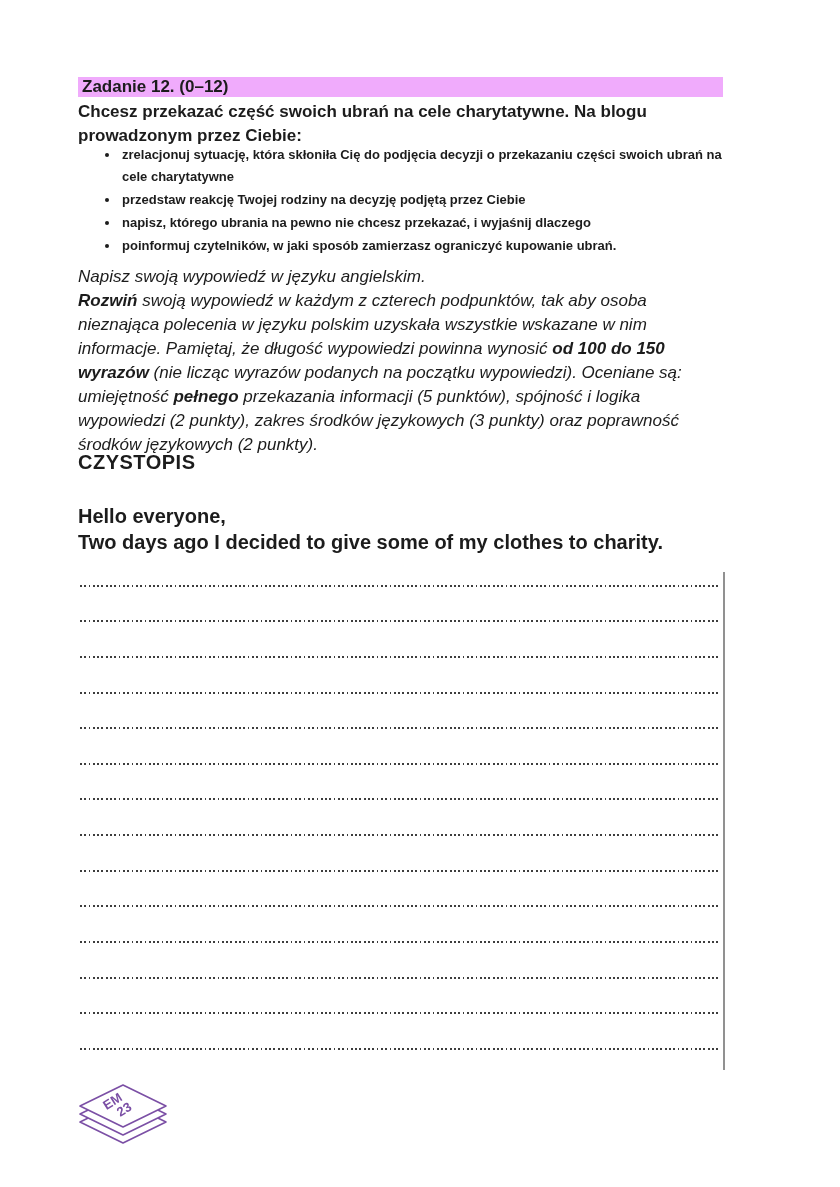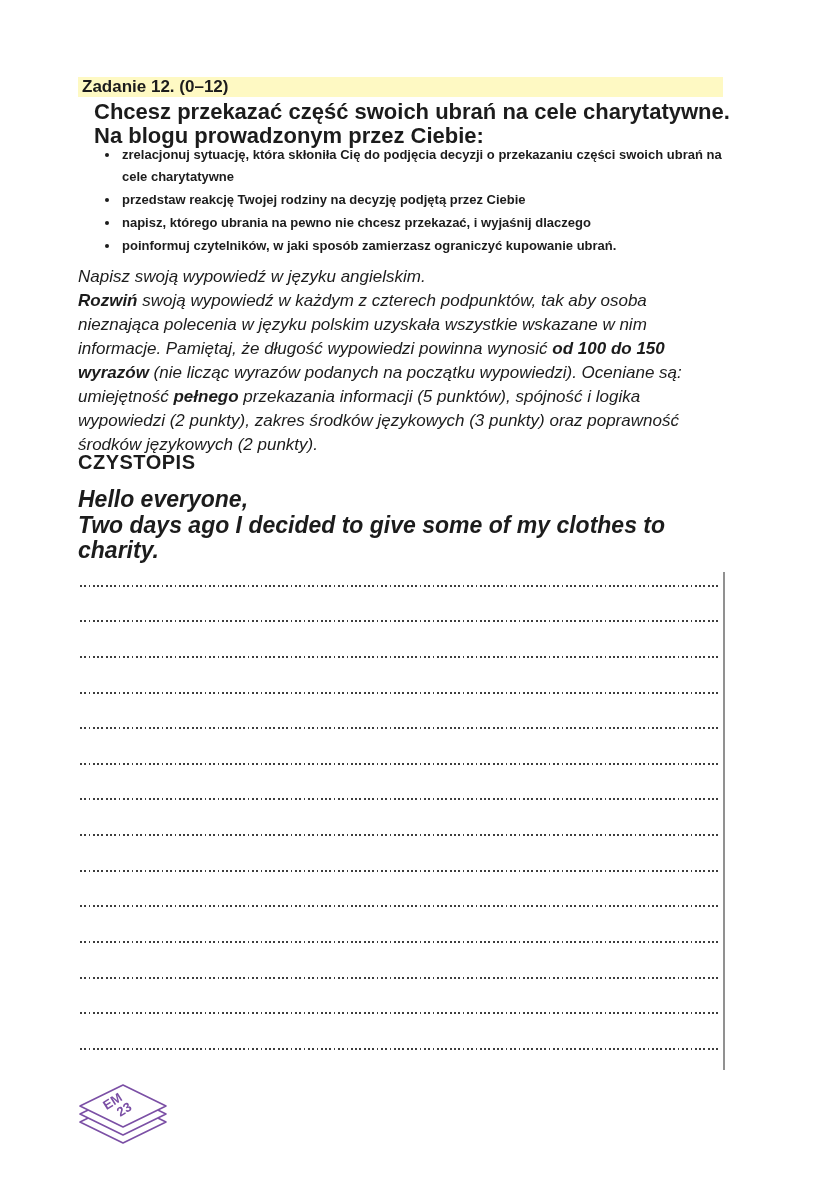--- a/index.html
+++ b/index.html
@@ -10,50 +10,50 @@
     background:#ffffff;
     font-family:"Liberation Sans", sans-serif;
     color:#1c1c1c;
     overflow:hidden;
   }
   .abs { position:absolute; }
   .content-col { left:78px; width:645px; }
 
   .task-header {
     top:77px;
-    background:#fef9c3;
+    background:#f0abfc;
     font-size:17px; font-weight:bold;
     line-height:20px; height:20px;
     padding:0 4px; box-sizing:border-box;
   }
   .intro {
     top:100px;
-    font-size:22px; font-weight:bold; line-height:24px;margin-left:16px;
+    font-size:17px; font-weight:bold; line-height:24px;
   }
   .bullet-list {
     top:144px;
     margin:0; padding:0 0 0 42px;
     font-size:13px; font-weight:bold; line-height:22px;
     box-sizing:border-box; width:645px;
   }
   .bullet-list li { margin:0 0 1px 0; padding-left:2px; }
 
   .instructions {
     top:265px;
     font-size:17px; font-style:italic; line-height:24px;
   }
   .instructions .seg-bold { font-weight:bold; }
 
   .czystopis {
     top:451px; width:645px;
     font-size:20px; font-weight:bold; letter-spacing:0.5px;
   }
   .response-opening {
-    top:487px;
-    font-size:23px; font-weight:bold; line-height:25.5px;font-style:italic;
+    top:504px;
+    font-size:20px; font-weight:bold; line-height:25.5px;
   }
 
   .writing-area { top:551px; width:640px; }
   .rule { position:relative; height:35.65px; }
   .rule::after {
     content:""; position:absolute; left:2px; right:0; bottom:0; height:2px;
     background:repeating-linear-gradient(to right, #3d3d3d 0 1.7px, transparent 1.7px 4.3px);
   }
 
   .margin-vline {

